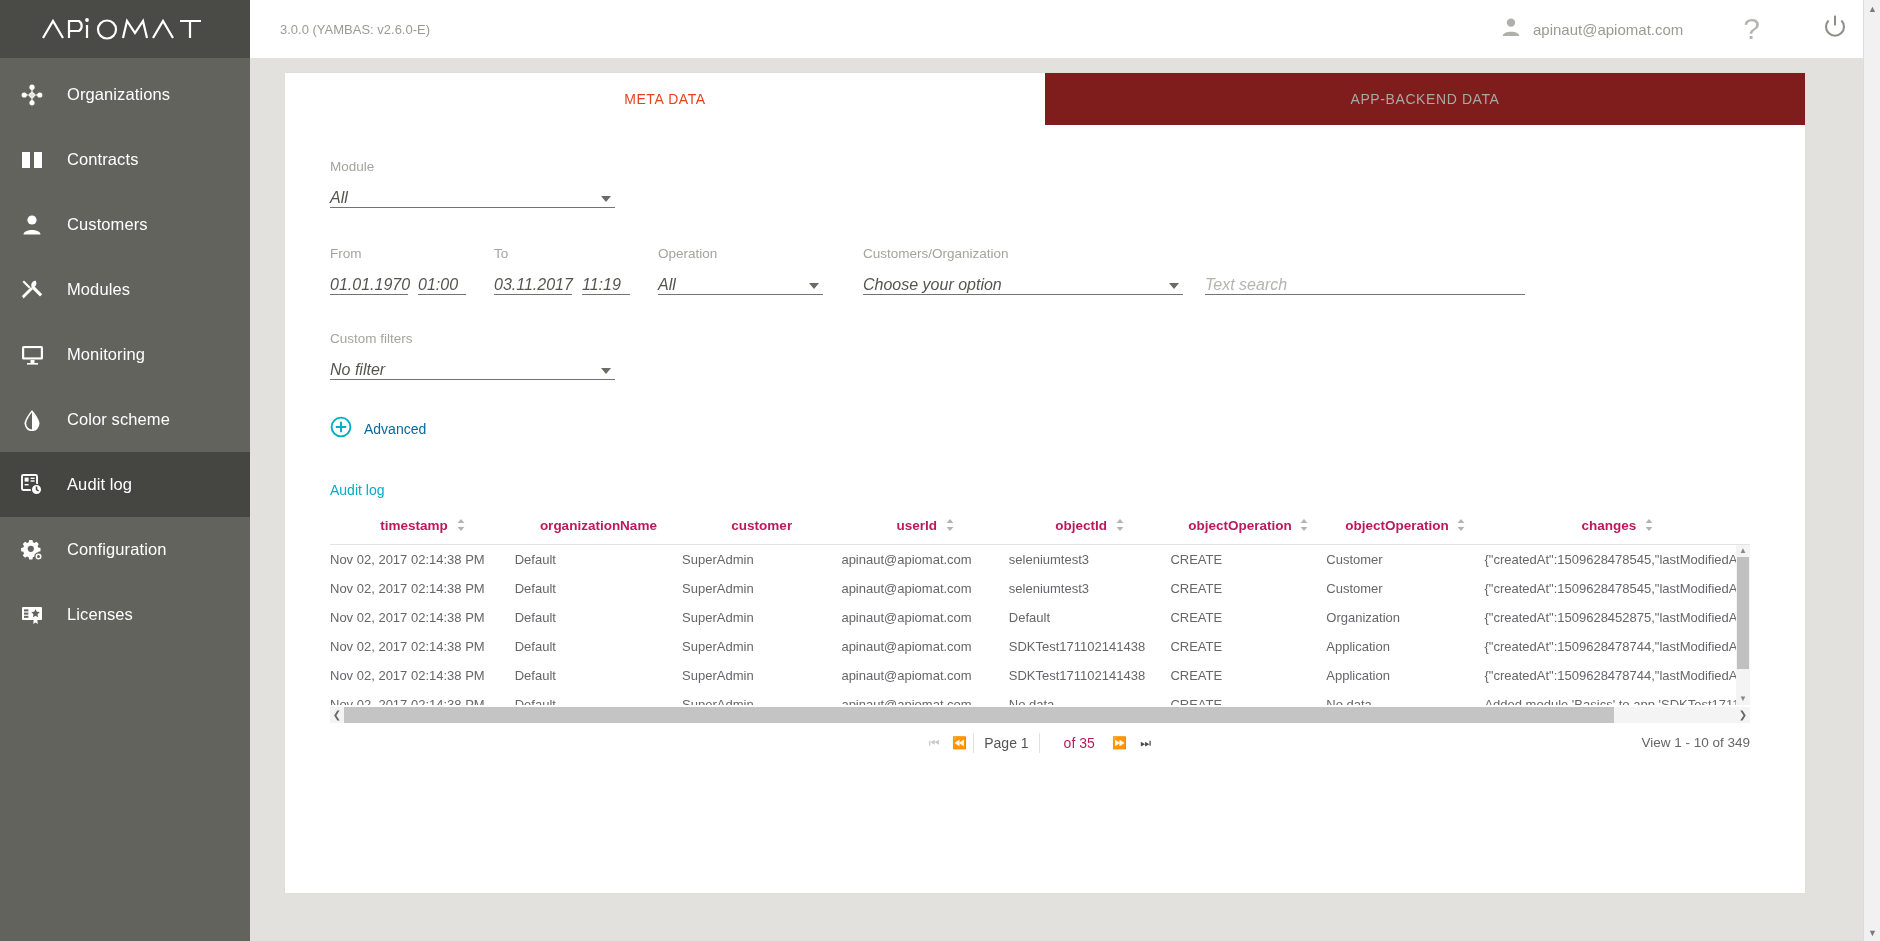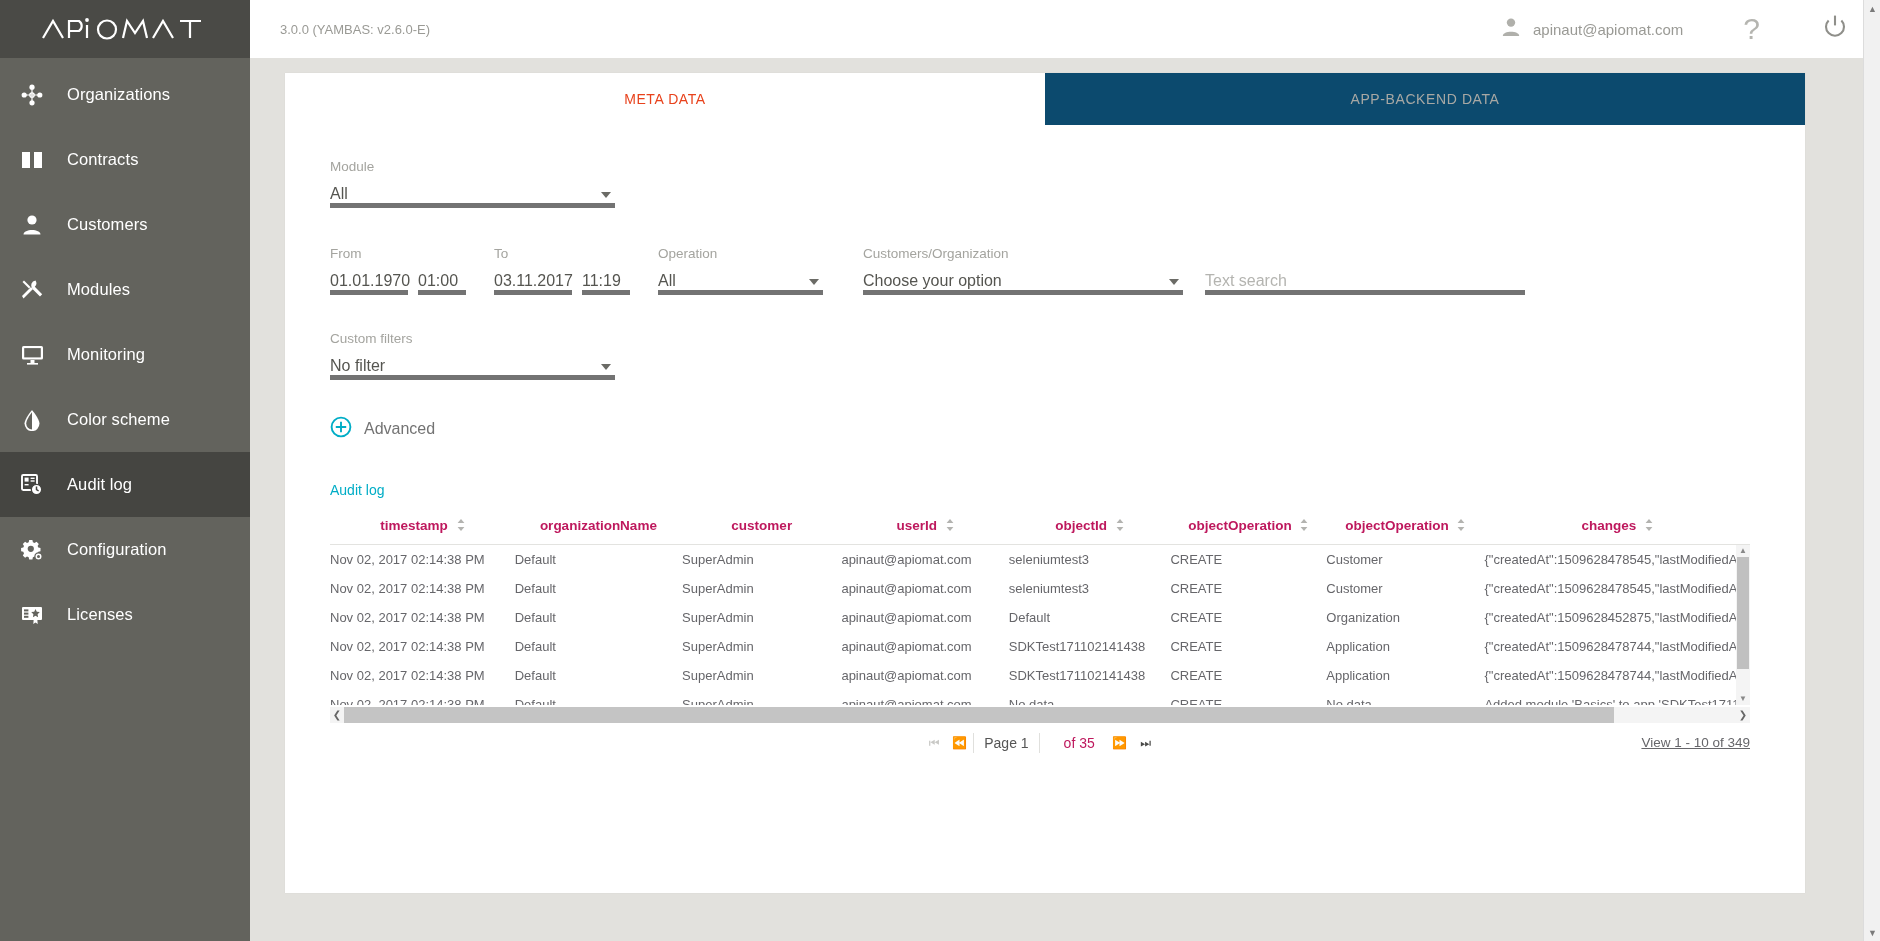--- a/index.html
+++ b/index.html
@@ -82,33 +82,33 @@
     height: 820px;
     position: relative;
     box-shadow: 0 0 1px rgba(0,0,0,.08);
   }
   .tabs { display: flex; height: 52px; }
   .tab {
     flex: 1; display: flex; align-items: center; justify-content: center;
     font-size: 14px; letter-spacing: .6px; cursor: pointer;
   }
   .tab.active { background: #ffffff; color: #e8421c; }
-  .tab.inactive { background: #0c4a6e; color: #a8a8a4; }
+  .tab.inactive { background: #7f1d1d; color: #a8a8a4; }
 
   
   .form { padding: 34px 0 0 45px; }
   .field { position: relative; display: inline-block; vertical-align: bottom; }
   .field-label {
     display: block; font-size: 13.5px; color: #a4a49f; margin-bottom: 7px;
   }
   .field-control {
     position: relative;
-    border-bottom: 5px solid #737373;
+    border-bottom: 1px solid #737373;
     height: 27px;
-    display: flex; align-items: flex-end;
+    display: flex; align-items: flex-end; font-style: italic;
   }
   .field-value { font-size: 16px; color: #555550; line-height: 19px; }
   .field-value.placeholder { color: #b4b4b0; }
   .caret {
     position: absolute; right: 4px; bottom: 5px;
     width: 0; height: 0;
     border-left: 5px solid transparent;
     border-right: 5px solid transparent;
     border-top: 6px solid #6b6b66;
   }
@@ -122,21 +122,21 @@
   .w-op { width: 165px; margin-right: 40px;}
   .w-cust { width: 320px; margin-right: 22px;}
   .w-search { width: 320px; }
   .w-filter { width: 285px; }
 
   
   .advanced {
     display: flex; align-items: center; gap: 12px;
     margin: 22px 0 0 0; cursor: pointer; width: fit-content;
   }
-  .advanced-label { font-size: 16px; color: #737373; }
+  .advanced-label { font-size: 14px; color: #0369a1; }
 
   
   .audit-link {
     margin: 40px 0 14px 0; font-size: 14px; color: #00adc6; cursor: pointer; width: fit-content;
   }
 
   
   .table-wrap { padding: 0 0 0 45px; width: 1475px; position: relative;}
   table.grid { width: 1420px; border-collapse: collapse; table-layout: fixed; }
   table.grid th {
@@ -196,21 +196,21 @@
   .pager { display:flex; align-items:center; gap: 0; }
   .pg-btn {
     width: 26px; height: 24px; display:flex;align-items:center;justify-content:center;
     font-size: 12px; cursor: pointer;
   }
   .pg-btn.disabled { color: #c9c9c6; cursor: default;}
   .pg-btn.enabled { color: #4a4a48; }
   .pg-text { font-size: 14px; color: #555; padding: 0 10px; border-left:1px solid #e0e0dd; border-right:1px solid #e0e0dd; height:20px; display:flex; align-items:center;}
   .pg-of { font-size: 14px; color: #be185d; padding: 0 12px 0 24px;}
   .view-count {
-    position: absolute; right: 0; font-size: 13.5px; color: #66666a; text-decoration: underline;
+    position: absolute; right: 0; font-size: 13.5px; color: #66666a;
   }
 </style>
 </head>
 <body>
 
 <div class="app">
 
   <aside class="sidebar">
     <div class="logo-box">
       <svg class="logo-svg" width="168" height="26" viewBox="0 0 168 26" aria-label="APIOMAT">

